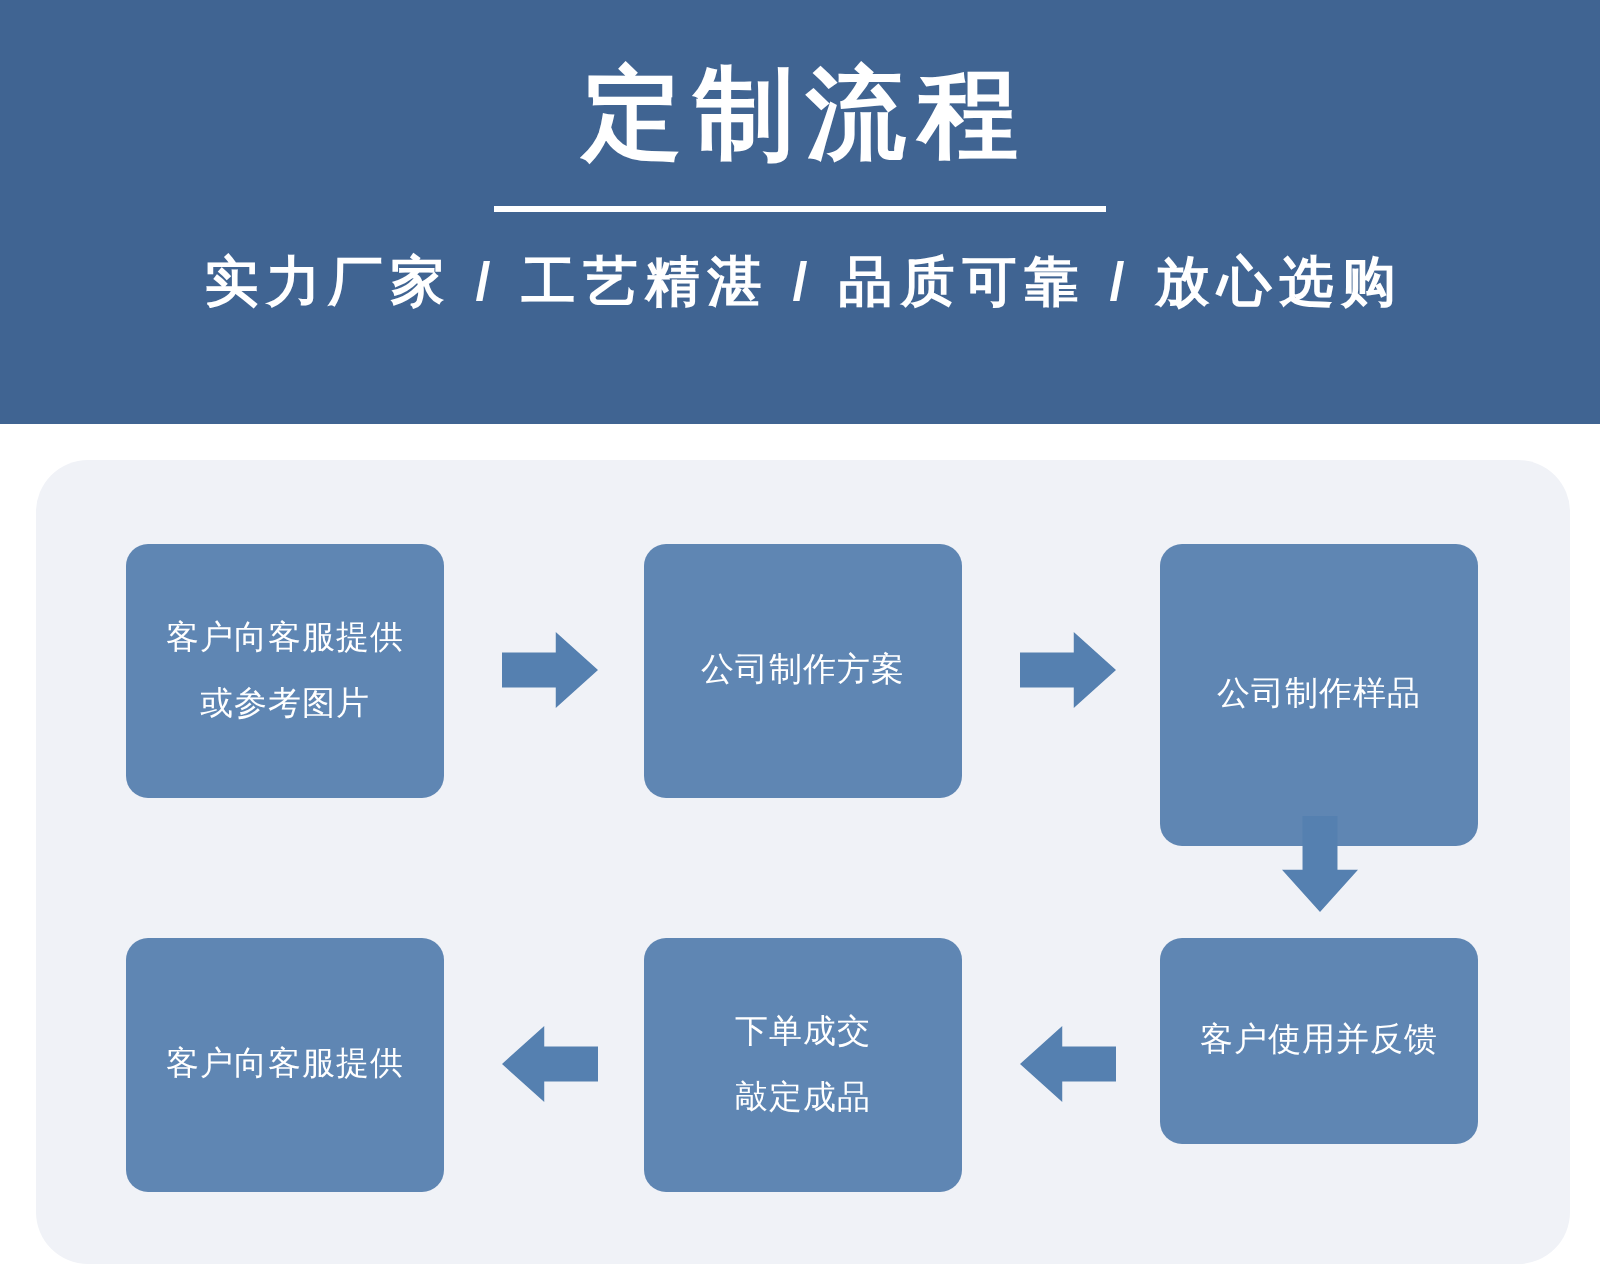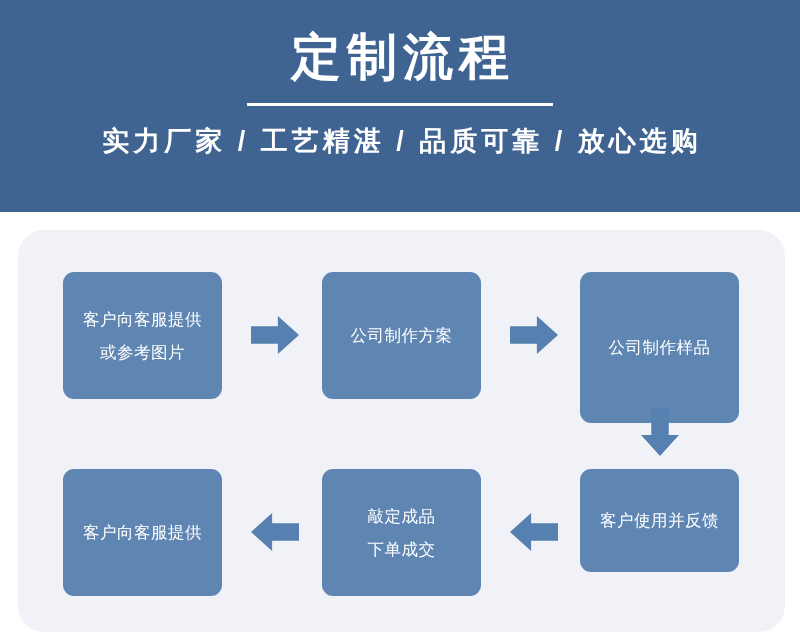--- a/index.html
+++ b/index.html
@@ -151,21 +151,21 @@
 
 <div class="arrow arrow-down" id="arrow-3"></div>
 
 <div class="flow-box" id="box-4">
   <span class="line">客户使用并反馈</span>
 </div>
 
 <div class="arrow arrow-left" id="arrow-4"></div>
 
 <div class="flow-box" id="box-5">
+  <span class="line">下单成交</span>
   <span class="line">敲定成品</span>
-  <span class="line">下单成交</span>
 </div>
 
 <div class="arrow arrow-left" id="arrow-5"></div>
 
 <div class="flow-box" id="box-6">
   <span class="line">客户向客服提供</span>
 </div>
 
 </body></html>

